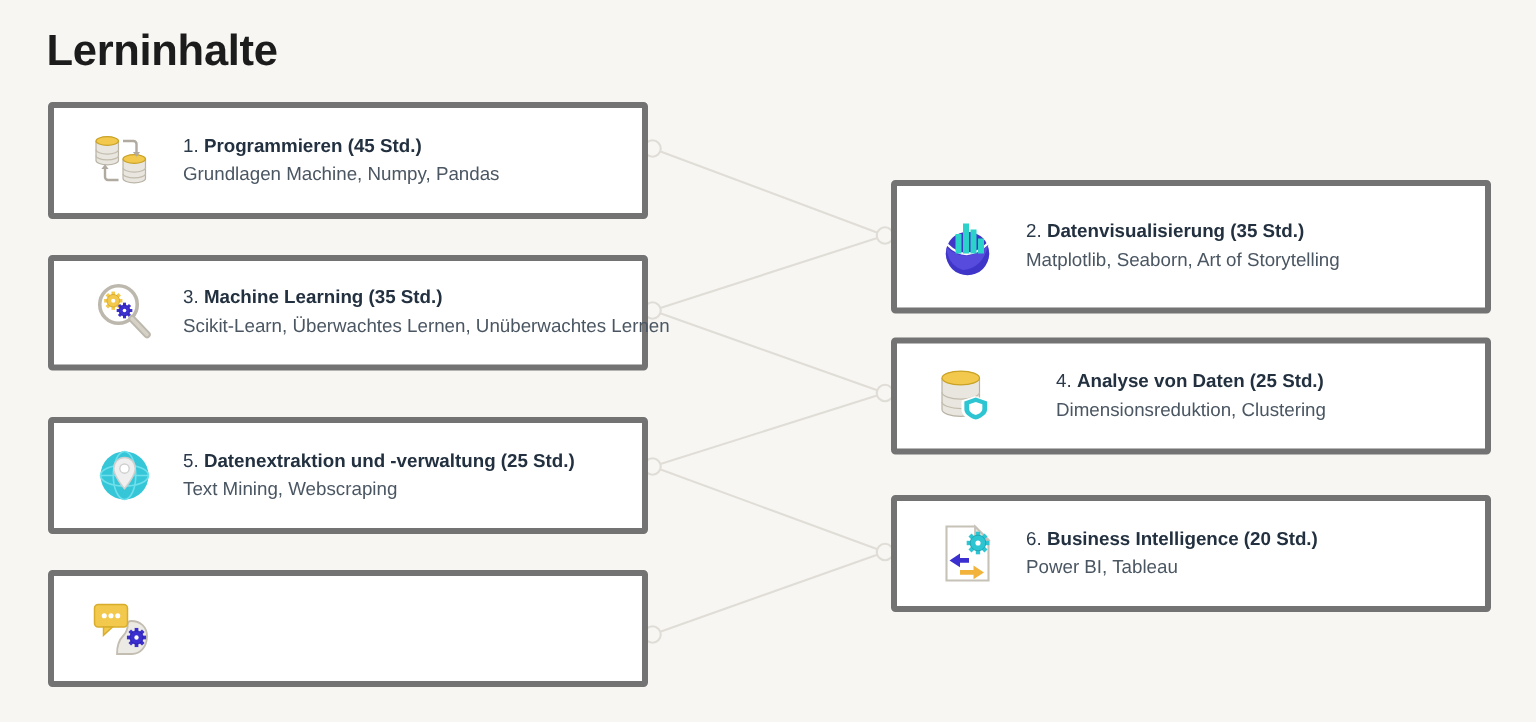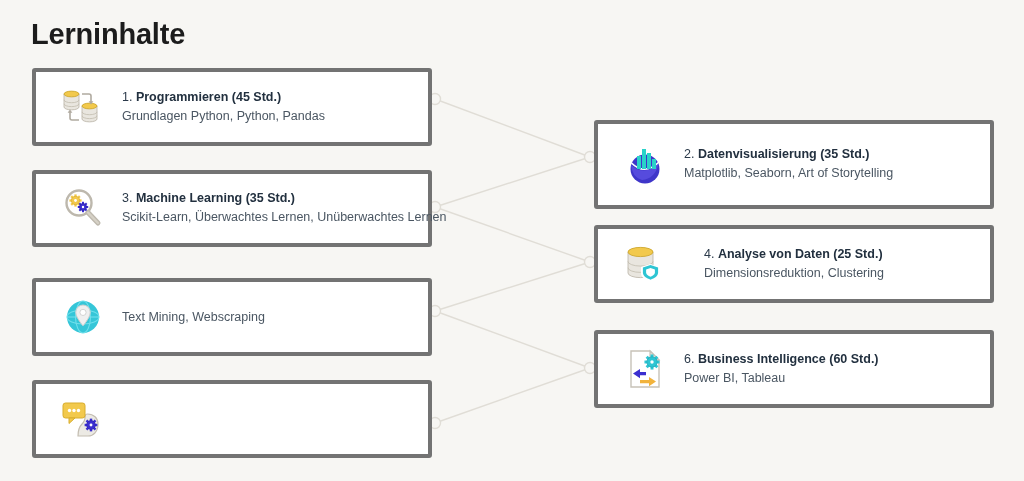--- a/index.html
+++ b/index.html
@@ -120,21 +120,21 @@
             <path d="M22,27.85 a7.5,2.86 0 0 0 15,0" fill="none" stroke="#c2bcae" stroke-width="0.8"></path>
             <path d="M22,31.75 a7.5,2.86 0 0 0 15,0" fill="none" stroke="#c2bcae" stroke-width="0.8"></path>
             <path d="M22,10 h7 a2,2 0 0 1 2,2 v6" fill="none" stroke="#b0aaa0" stroke-width="1.6"></path>
             <path d="M31,20.5 l-2.4,-3.2 h4.8 z" fill="#b0aaa0"></path>
             <path d="M19,36 h-7 a2,2 0 0 1 -2,-2 v-6" fill="none" stroke="#b0aaa0" stroke-width="1.6"></path>
             <path d="M10,25.5 l2.4,3.2 h-4.8 z" fill="#b0aaa0"></path>
           </svg>
         </div>
         <div class="card-text">
           <div class="card-title"><span class="num">1.</span> <span class="ttl">Programmieren (45 Std.)</span></div>
-          <div class="card-sub">Grundlagen Python, Python, Pandas</div>
+          <div class="card-sub">Grundlagen Machine, Numpy, Pandas</div>
         </div>
       </div>
       <div class="card card-left" style="top: 170px; height: 77px;">
         <div class="card-icon">
           <svg width="46" height="46" viewBox="0 0 46 46" xmlns="http://www.w3.org/2000/svg">
             <circle cx="19" cy="17" r="12.5" fill="#ffffff" stroke="#bdb8ad" stroke-width="2.4"></circle>
             <rect x="14.324" y="8.41" width="2.3520000000000003" height="2.604" fill="#f2c94c" transform="rotate(0,15.5,14.5)"></rect>
             <rect x="14.324" y="8.41" width="2.3520000000000003" height="2.604" fill="#f2c94c" transform="rotate(45,15.5,14.5)"></rect>
             <rect x="14.324" y="8.41" width="2.3520000000000003" height="2.604" fill="#f2c94c" transform="rotate(90,15.5,14.5)"></rect>
             <rect x="14.324" y="8.41" width="2.3520000000000003" height="2.604" fill="#f2c94c" transform="rotate(135,15.5,14.5)"></rect>
@@ -168,20 +168,21 @@
           <svg width="46" height="46" viewBox="0 0 46 46" xmlns="http://www.w3.org/2000/svg">
             <circle cx="23" cy="23" r="16" fill="#35c6d8"></circle>
             <ellipse cx="23" cy="23" rx="7.5" ry="16" fill="none" stroke="#6fdfeb" stroke-width="1.1"></ellipse>
             <line x1="7" y1="23" x2="39" y2="23" stroke="#6fdfeb" stroke-width="1.1"></line>
             <ellipse cx="23" cy="23" rx="16" ry="7" fill="none" stroke="#6fdfeb" stroke-width="1.1"></ellipse>
             <path d="M23,11 a7.2,7.2 0 0 1 7.2,7.2 c0,5.4 -7.2,13.6 -7.2,13.6 s-7.2,-8.2 -7.2,-13.6 A7.2,7.2 0 0 1 23,11 z" fill="#efefef" stroke="#cfcfcf" stroke-width="1"></path>
             <circle cx="23" cy="18.4" r="3.1" fill="#ffffff" stroke="#cfcfcf" stroke-width="0.9"></circle>
           </svg>
         </div>
         <div class="card-text">
+          <div class="card-title"><span class="num">5.</span> <span class="ttl">Datenextraktion und -verwaltung (25 Std.)</span></div>
           <div class="card-sub">Text Mining, Webscraping</div>
         </div>
       </div>
       <div class="card card-left" style="top: 380px; height: 78px;">
         <div class="card-icon">
           <svg width="46" height="46" viewBox="0 0 46 46" xmlns="http://www.w3.org/2000/svg">
             <path d="M24,22 c0,-7 6,-12 12,-12 c6.5,0 11,5.5 11,12 c0,3 -1,6 -1,9 l0,9 l-22,0 z" fill="none"></path>
             <path d="M18,40 c0,-6 1,-9 4,-12 c2.4,-2.4 3.2,-5.2 3.2,-8 c0,-1.2 1,-2 2.4,-2 c6,0 10.4,4 10.4,10 c0,7.4 -4.6,12 -10,12 z" fill="#eceae4" stroke="#c4beb2" stroke-width="1.2"></path>
             <rect x="3" y="7" width="22" height="15" rx="2.5" fill="#f2c94c" stroke="#d8ad2c" stroke-width="1"></rect>
             <path d="M9,22 l0,5.5 l6,-5.5 z" fill="#f2c94c" stroke="#d8ad2c" stroke-width="1"></path>
@@ -252,19 +253,19 @@
             <rect x="28.544" y="8.46" width="2.9120000000000004" height="3.224" fill="#2ec5d3" transform="rotate(225,30,16)"></rect>
             <rect x="28.544" y="8.46" width="2.9120000000000004" height="3.224" fill="#2ec5d3" transform="rotate(270,30,16)"></rect>
             <rect x="28.544" y="8.46" width="2.9120000000000004" height="3.224" fill="#2ec5d3" transform="rotate(315,30,16)"></rect>
             <circle cx="30" cy="16" r="5.2" fill="#2ec5d3" stroke="#1ea3b0" stroke-width="0.6"></circle>
             <circle cx="30" cy="16" r="1.7160000000000002" fill="#ffffff"></circle>
             <path d="M24,26 l-6,0 l0,-3 l-7,4.6 l7,4.6 l0,-3 l6,0 z" fill="#3b2fd0"></path>
             <path d="M18,34 l9,0 l0,-3 l7,4.6 l-7,4.6 l0,-3 l-9,0 z" fill="#f2b33c"></path>
           </svg>
         </div>
         <div class="card-text">
-          <div class="card-title"><span class="num">6.</span> <span class="ttl">Business Intelligence (60 Std.)</span></div>
+          <div class="card-title"><span class="num">6.</span> <span class="ttl">Business Intelligence (20 Std.)</span></div>
           <div class="card-sub">Power BI, Tableau</div>
         </div>
       </div>
     </div>
 
 </div>
 
 </body></html>

